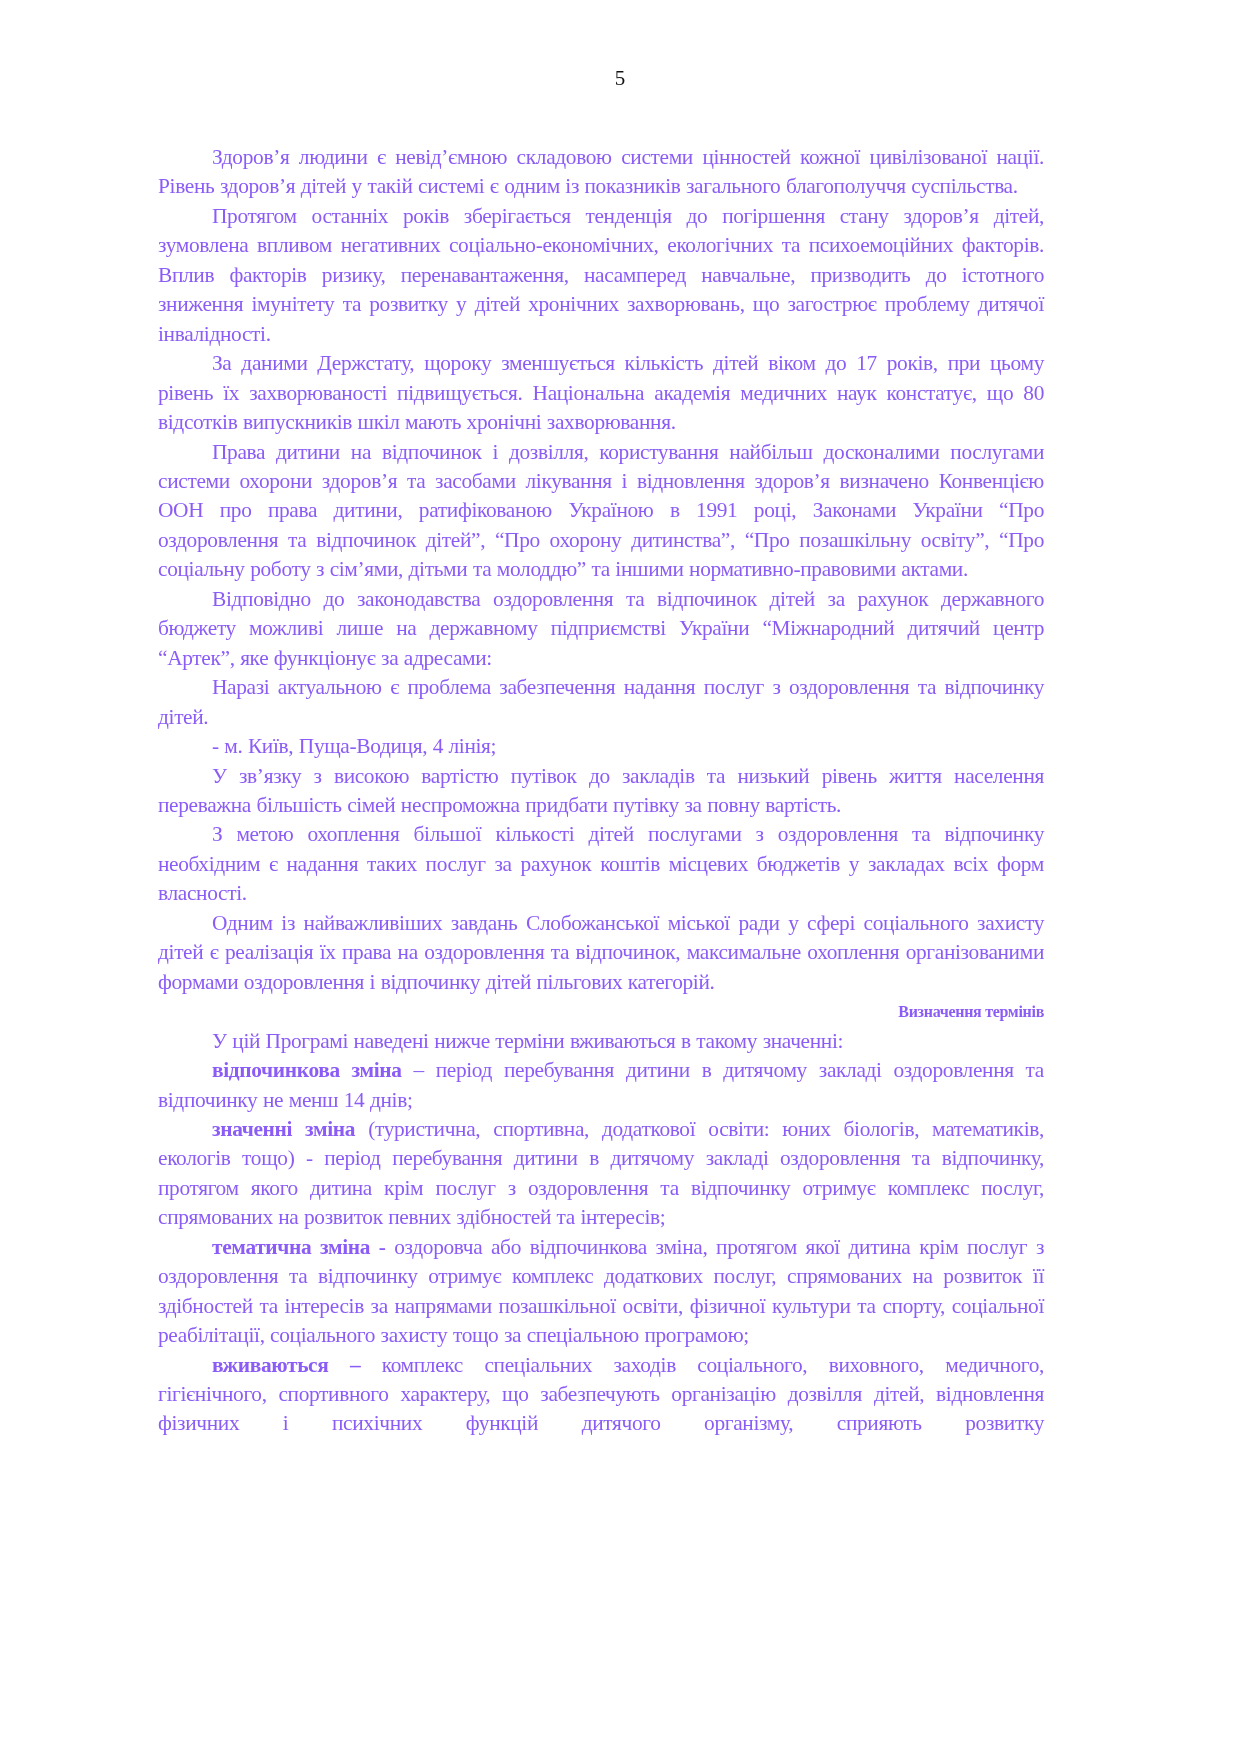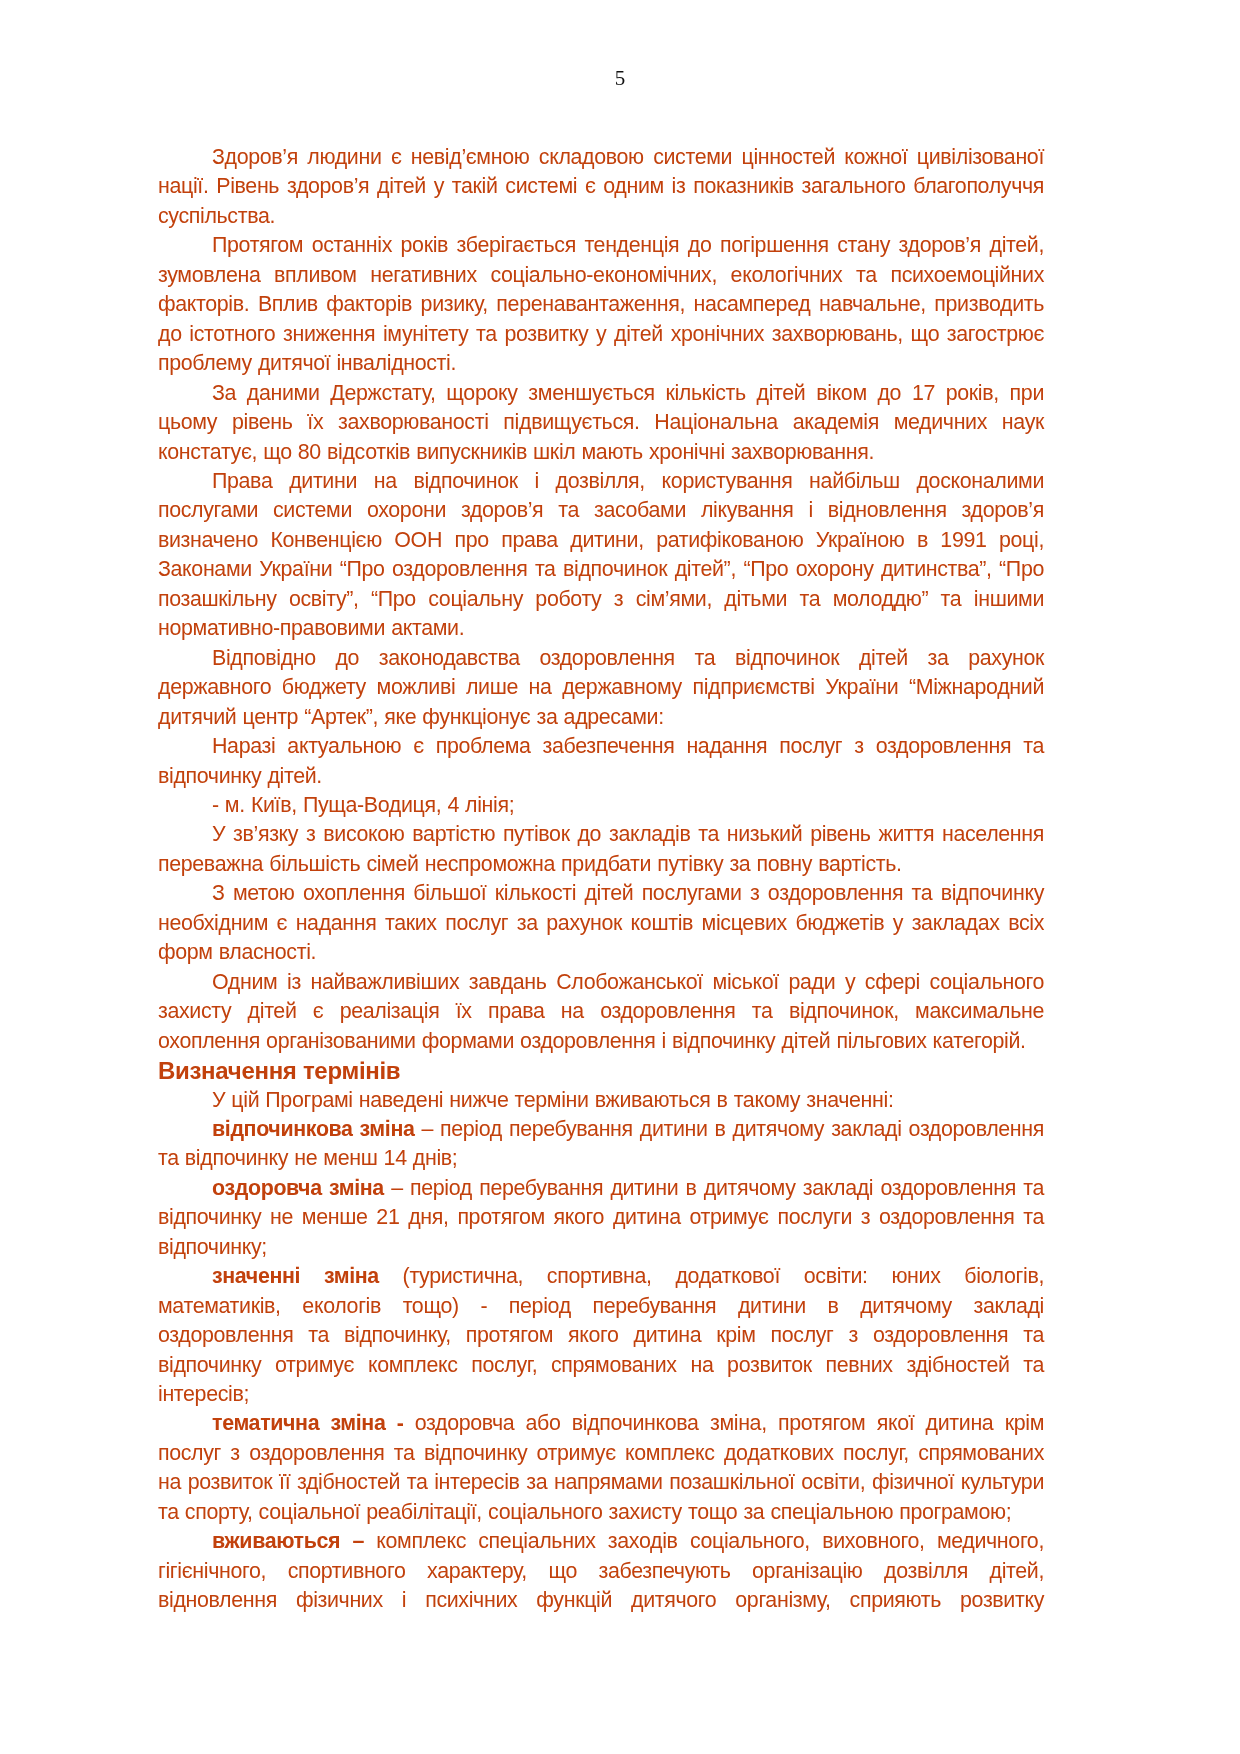--- a/index.html
+++ b/index.html
@@ -6,29 +6,29 @@
   body { width: 1240px; height: 1754px; position: relative; overflow: hidden; }
   .page {
     position: absolute; left: 0; top: 0; width: 1240px; height: 1754px; background: #fff;
   }
   .page-number {
     position: absolute; top: 66px; left: 0; width: 1240px; text-align: center;
     font-family: "Liberation Serif", serif; font-size: 21px; color: #111;
   }
   .content {
     position: absolute; left: 158px; top: 143px; width: 886px;
-    font-family: Liberation Sans, sans-serif; font-size: 21.4px; line-height: 29.45px;
-    color: #c2410c;
+    font-family: Liberation Serif, serif; font-size: 21.4px; line-height: 29.45px;
+    color: #8b5cf6;
   }
   .content p {
     margin: 0; text-indent: 54px; text-align: justify;
     letter-spacing: -0.35px; word-spacing: 0.5px;
   }
   .content h2 {
-    margin: 0; text-align: left; font-size: 24px; font-weight: bold; line-height: 29.45px;
+    margin: 0; text-align: right; font-size: 16px; font-weight: bold; line-height: 29.45px;
     letter-spacing: -0.3px;
   }
   .content b { font-weight: bold; }
 </style>
 </head>
 <body>
 
 <div class="page">
   <div class="page-number">5</div>
 
@@ -41,18 +41,17 @@
     <p>Наразі актуальною є проблема забезпечення надання послуг з оздоровлення та відпочинку дітей.</p>
     <p>- м. Київ, Пуща-Водиця, 4 лінія;</p>
     <p>У зв’язку з високою вартістю путівок до закладів та низький рівень життя населення переважна більшість сімей неспроможна придбати путівку за повну вартість.</p>
     <p>З метою охоплення більшої кількості дітей послугами з оздоровлення та відпочинку необхідним є надання таких послуг за рахунок коштів місцевих бюджетів у закладах всіх форм власності.</p>
     <p>Одним із найважливіших завдань Слобожанської міської ради у сфері соціального захисту дітей є реалізація їх права на оздоровлення та відпочинок, максимальне охоплення організованими формами оздоровлення і відпочинку дітей пільгових категорій.</p>
 
     <h2>Визначення термінів</h2>
     <p>У цій Програмі наведені нижче терміни вживаються в такому значенні:</p>
 
     <p><b>відпочинкова зміна</b><span> – період перебування дитини в дитячому закладі оздоровлення та відпочинку не менш 14 днів;</span></p>
-    <p><b>оздоровча зміна</b><span> – період перебування дитини в дитячому закладі оздоровлення та відпочинку не менше 21 дня, протягом якого дитина отримує послуги з оздоровлення та відпочинку;</span></p>
     <p><b>значенні зміна</b><span> (туристична, спортивна, додаткової освіти: юних біологів, математиків, екологів тощо) - період перебування дитини в дитячому закладі оздоровлення та відпочинку, протягом якого дитина крім послуг з оздоровлення та відпочинку отримує комплекс послуг, спрямованих на розвиток певних здібностей та інтересів;</span></p>
     <p><b>тематична зміна -</b><span> оздоровча або відпочинкова зміна, протягом якої дитина крім послуг з оздоровлення та відпочинку отримує комплекс додаткових послуг, спрямованих на розвиток її здібностей та інтересів за напрямами позашкільної освіти, фізичної культури та спорту, соціальної реабілітації, соціального захисту тощо за спеціальною програмою;</span></p>
     <p style="text-align-last: justify;"><b>вживаються –</b><span> комплекс спеціальних заходів соціального, виховного, медичного, гігієнічного, спортивного характеру, що забезпечують організацію дозвілля дітей, відновлення фізичних і психічних функцій дитячого організму, сприяють розвитку</span></p>
   </div>
 </div>
 
 </body></html>

